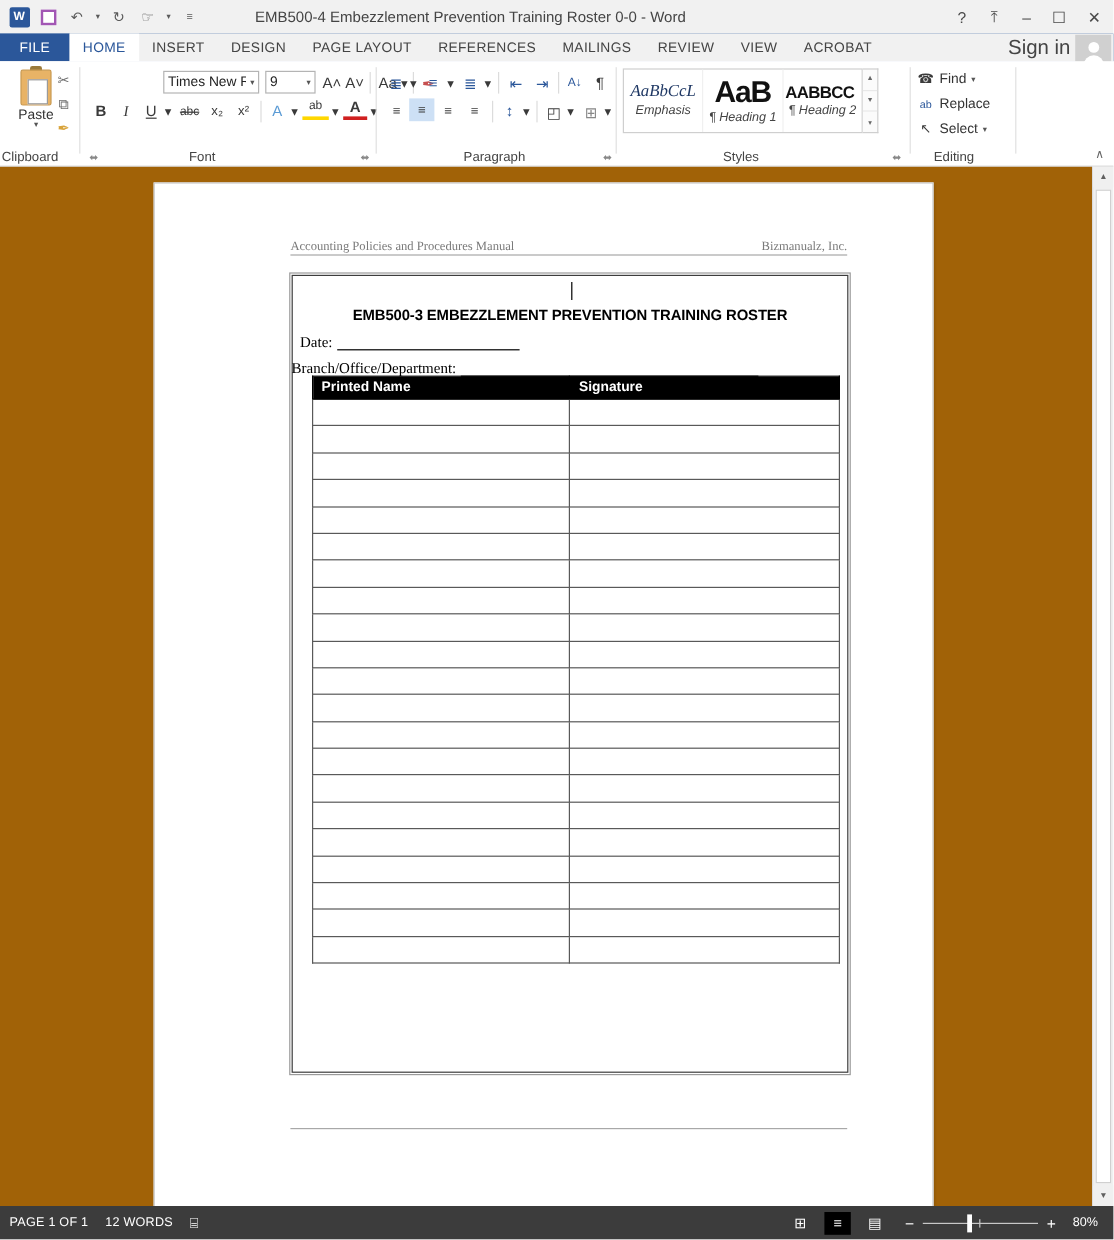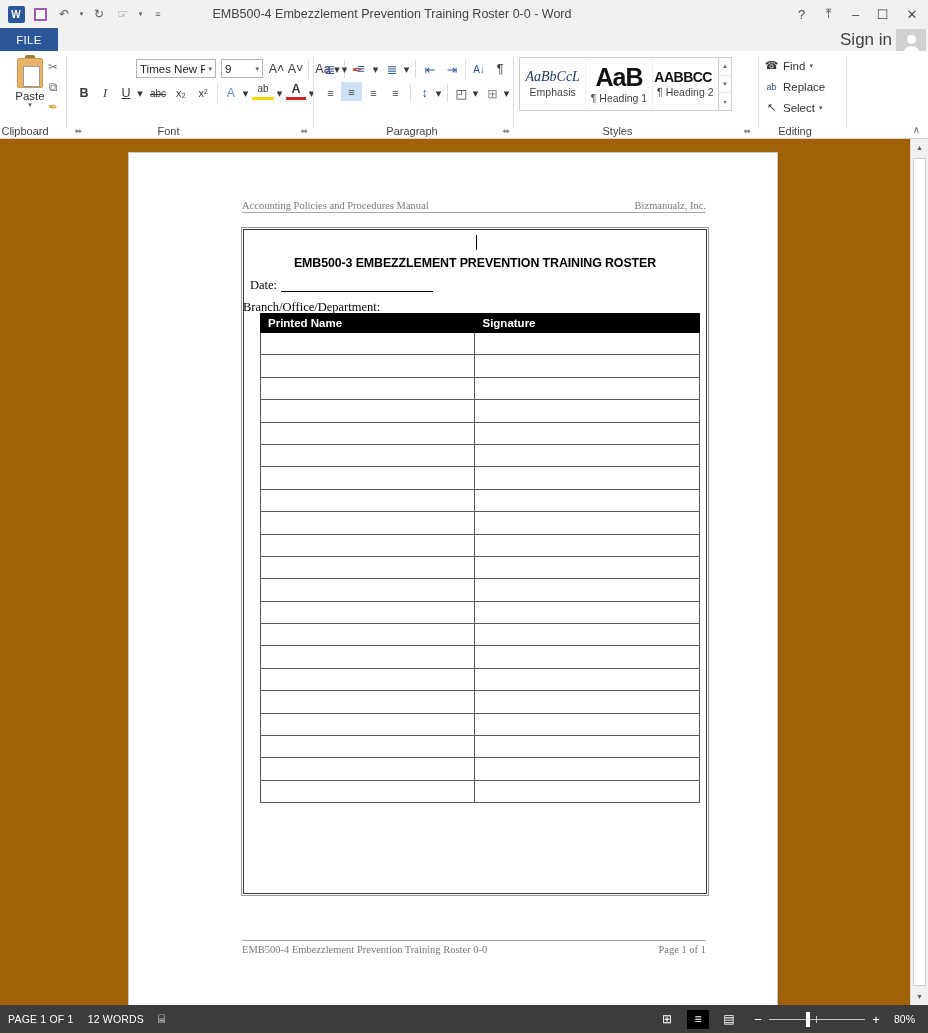--- a/index.html
+++ b/index.html
@@ -174,21 +174,21 @@
     border: 1px solid #cfcfcf; background: #ffffff;
     display: flex;
   }
   .style-item {
     flex: 1; display: flex; flex-direction: column;
     align-items: center; justify-content: center;
     border-right: 1px solid #f0f0f0;
   }
   .style-item:last-child { border-right: none; }
   .style-preview { font-size: 14px; color: #111111; line-height: 1.05; }
-  .style-name { font-size: 10.5px; color: #444444; margin-top: 2px; white-space: nowrap; }
+  .style-name { font-size: 10.5px; color: #444444; margin-top: 2px; white-space: nowrap; font-style: italic; }
   .styles-scroll {
     position: absolute; left: 206px; top: 6px; width: 13px; height: 54px;
     border: 1px solid #cfcfcf; border-left: none; background: #fbfbfb;
     display: flex; flex-direction: column;
   }
   .ss-btn {
     flex: 1; display: flex; align-items: center; justify-content: center;
     font-size: 6px; color: #666666; border-bottom: 1px solid #e8e8e8;
   }
 
@@ -363,20 +363,31 @@
       <div class="win-btn">⤒</div>
       <div class="win-btn">–</div>
       <div class="win-btn">☐</div>
       <div class="win-btn close">✕</div>
     </div>
   </div>
 
   <div class="tabstrip">
     <div class="tabstrip-bg"></div>
     <div class="tab-file">FILE</div>
+    <div class="tabs">
+      <div class="tab active">HOME</div>
+      <div class="tab">INSERT</div>
+      <div class="tab">DESIGN</div>
+      <div class="tab">PAGE LAYOUT</div>
+      <div class="tab">REFERENCES</div>
+      <div class="tab">MAILINGS</div>
+      <div class="tab">REVIEW</div>
+      <div class="tab">VIEW</div>
+      <div class="tab">ACROBAT</div>
+    </div>
     <div class="signin">Sign in</div>
     <div class="avatar">
       <div class="avatar-head"></div>
         <div class="avatar-body"></div>
     </div>
   </div>
 
   <div class="ribbon">
 
     <div class="grp" style="left:0; width:66px;">
@@ -623,24 +634,20 @@
               </tr>
               <tr>
                 <td class="col-name"></td>
                 <td class="col-sig"></td>
               </tr>
             </tbody>
         </table>
       </div>
 
       <div class="doc-footer-line"></div>
-      <div class="doc-footer">
-        <span>EMB500-4 Embezzlement Prevention Training Roster 0-0</span>
-        <span>Page 1 of 1</span>
-      </div>
     </div>
   </div>
 
   <div class="vscroll">
     <div class="sb-btn up">▲</div>
     <div class="sb-thumb"></div>
     <div class="sb-btn down">▼</div>
   </div>
 
   <div class="statusbar">

